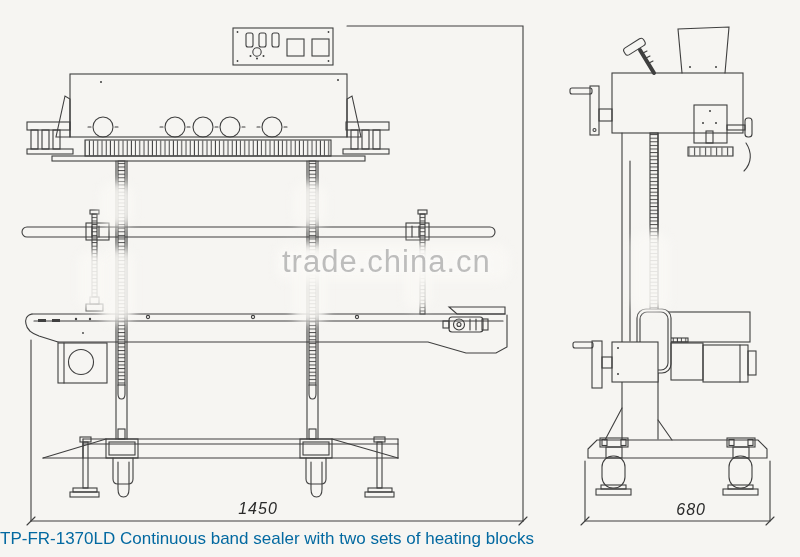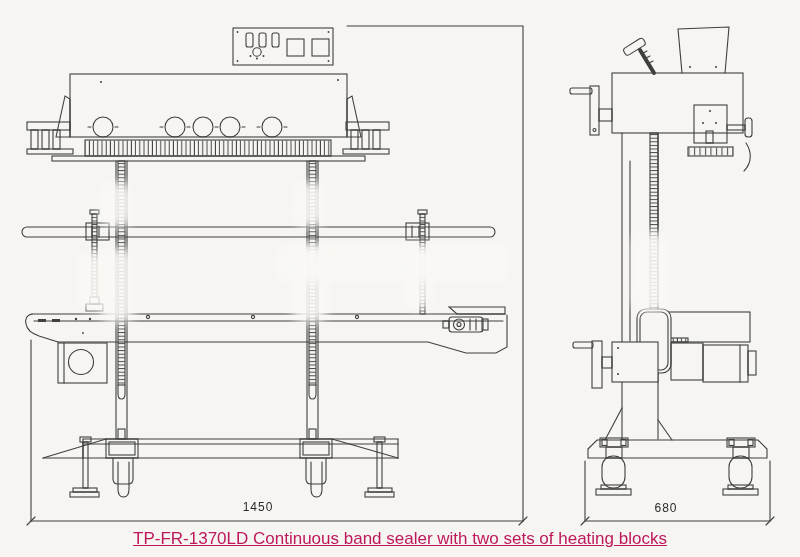--- a/index.html
+++ b/index.html
@@ -4,24 +4,24 @@
 <style>
   html,body{margin:0;padding:0;}
   body{background:#e9e8e5;font-family:"Liberation Sans",sans-serif;}
   #stage{
     position:relative;width:800px;height:557px;margin:0 auto;
     background:#f6f5f2;overflow:hidden;color:#222;
   }
   #stage svg{position:absolute;left:0;top:0;}
   .txt{position:absolute;color:#2a2a2a;}
   .title{left:340px;top:2px;width:210px;text-align:center;font-size:21px;letter-spacing:.5px;}
-  .dim{font-size:12px;letter-spacing:1px;}
+  .dim{font-size:16px;letter-spacing:1px;font-style:italic;}
   .dim-front{left:218px;top:500px;width:80px;text-align:center;}
-  .dim-side{left:626px;top:501px;width:80px;text-align:center;}
-  .caption{left:0;top:529px;width:800px;text-align:center;font-size:17px;color:#be185d;text-decoration:underline;}
+  .dim-side{left:626px;top:501px;width:80px;text-align:right;}
+  .caption{left:0;top:529px;width:800px;font-size:17px;color:#0369a1;}
   .watermark{
     left:282px;top:244px;font-size:31px;color:#b3b3b3;opacity:.85;
     letter-spacing:1px;text-shadow:0 0 6px #fff;
   }
   .smudge{
     position:absolute;background:rgba(249,248,245,.88);
     filter:blur(5px);border-radius:14px;pointer-events:none;
   }
 </style>
 </head>
@@ -299,16 +299,17 @@
 
   <div class="smudge" style="left:276px;top:244px;width:234px;height:38px;"></div>
   <div class="smudge" style="left:100px;top:182px;width:34px;height:45px;"></div>
   <div class="smudge" style="left:99px;top:248px;width:36px;height:75px;"></div>
   <div class="smudge" style="left:293px;top:182px;width:34px;height:45px;"></div>
   <div class="smudge" style="left:292px;top:248px;width:36px;height:75px;"></div>
   <div class="smudge" style="left:78px;top:250px;width:26px;height:60px;"></div>
   <div class="smudge" style="left:404px;top:250px;width:28px;height:60px;"></div>
   <div class="smudge" style="left:632px;top:232px;width:38px;height:80px;"></div>
 
+  <div class="txt watermark">trade.china.cn</div>
   <div class="txt dim dim-front">1450</div>
   <div class="txt dim dim-side">680</div>
   <div class="txt caption">TP-FR-1370LD Continuous band sealer with two sets of heating blocks</div>
 </div>
 
 </body></html>

